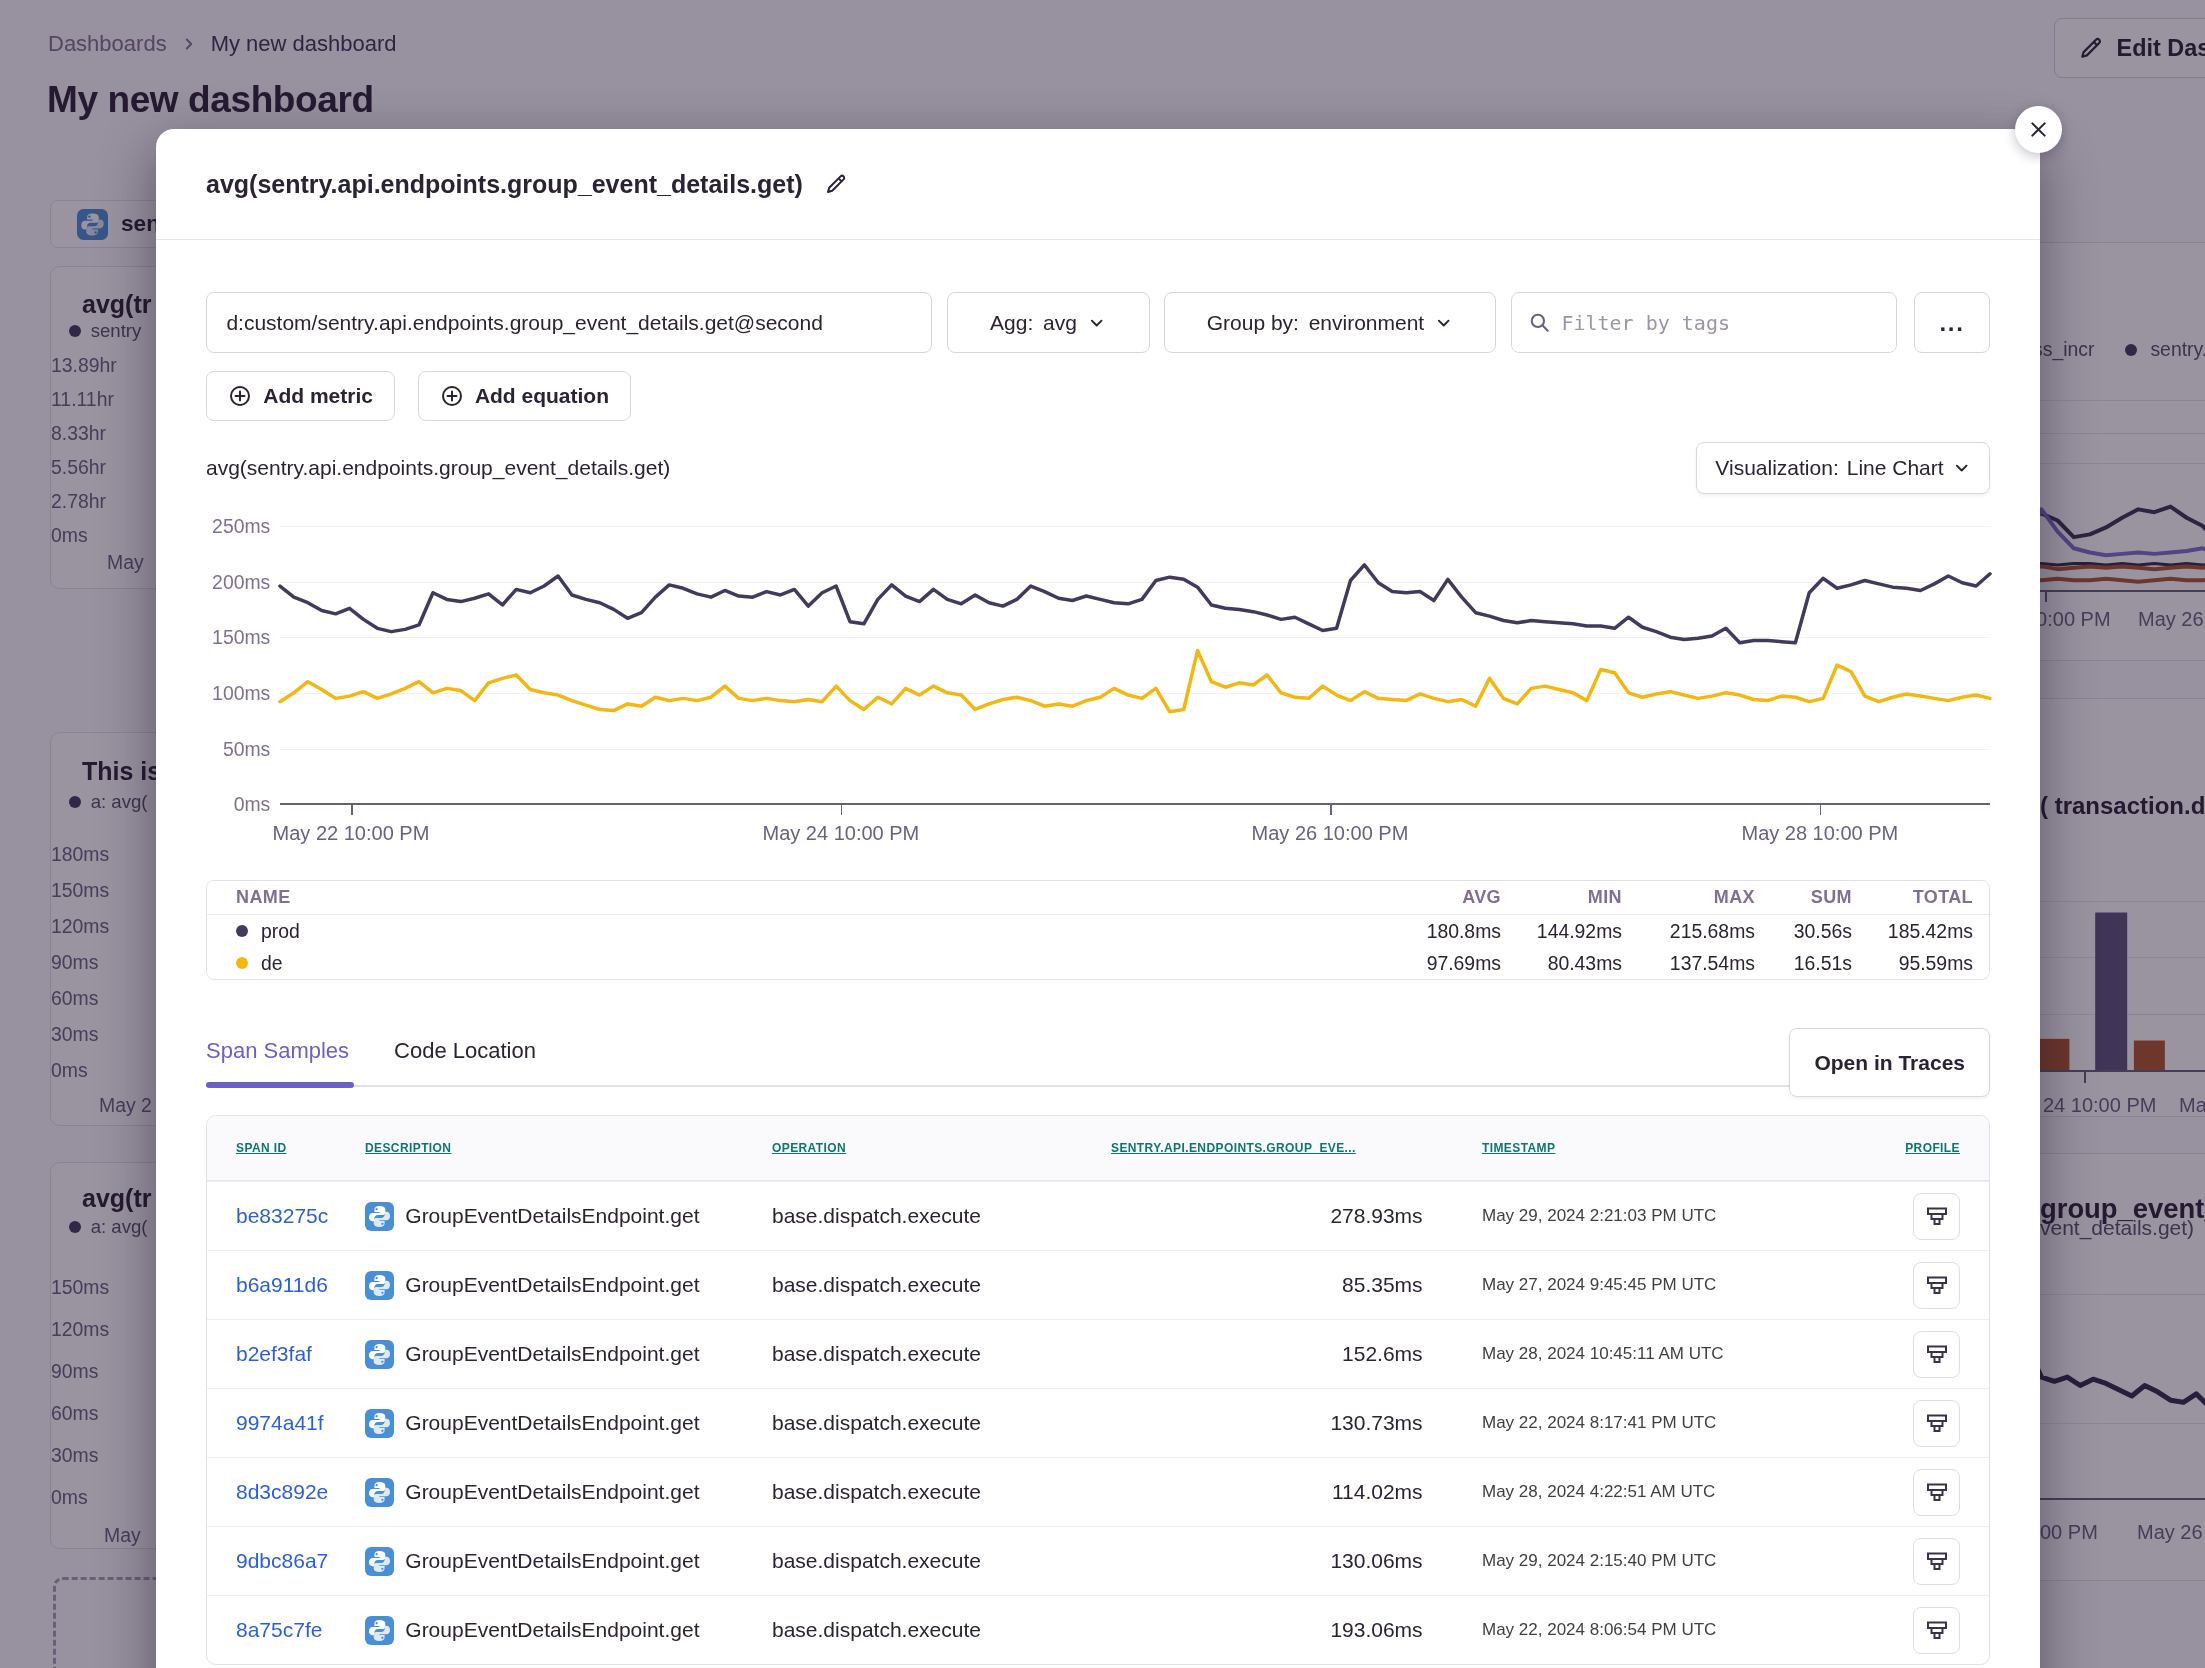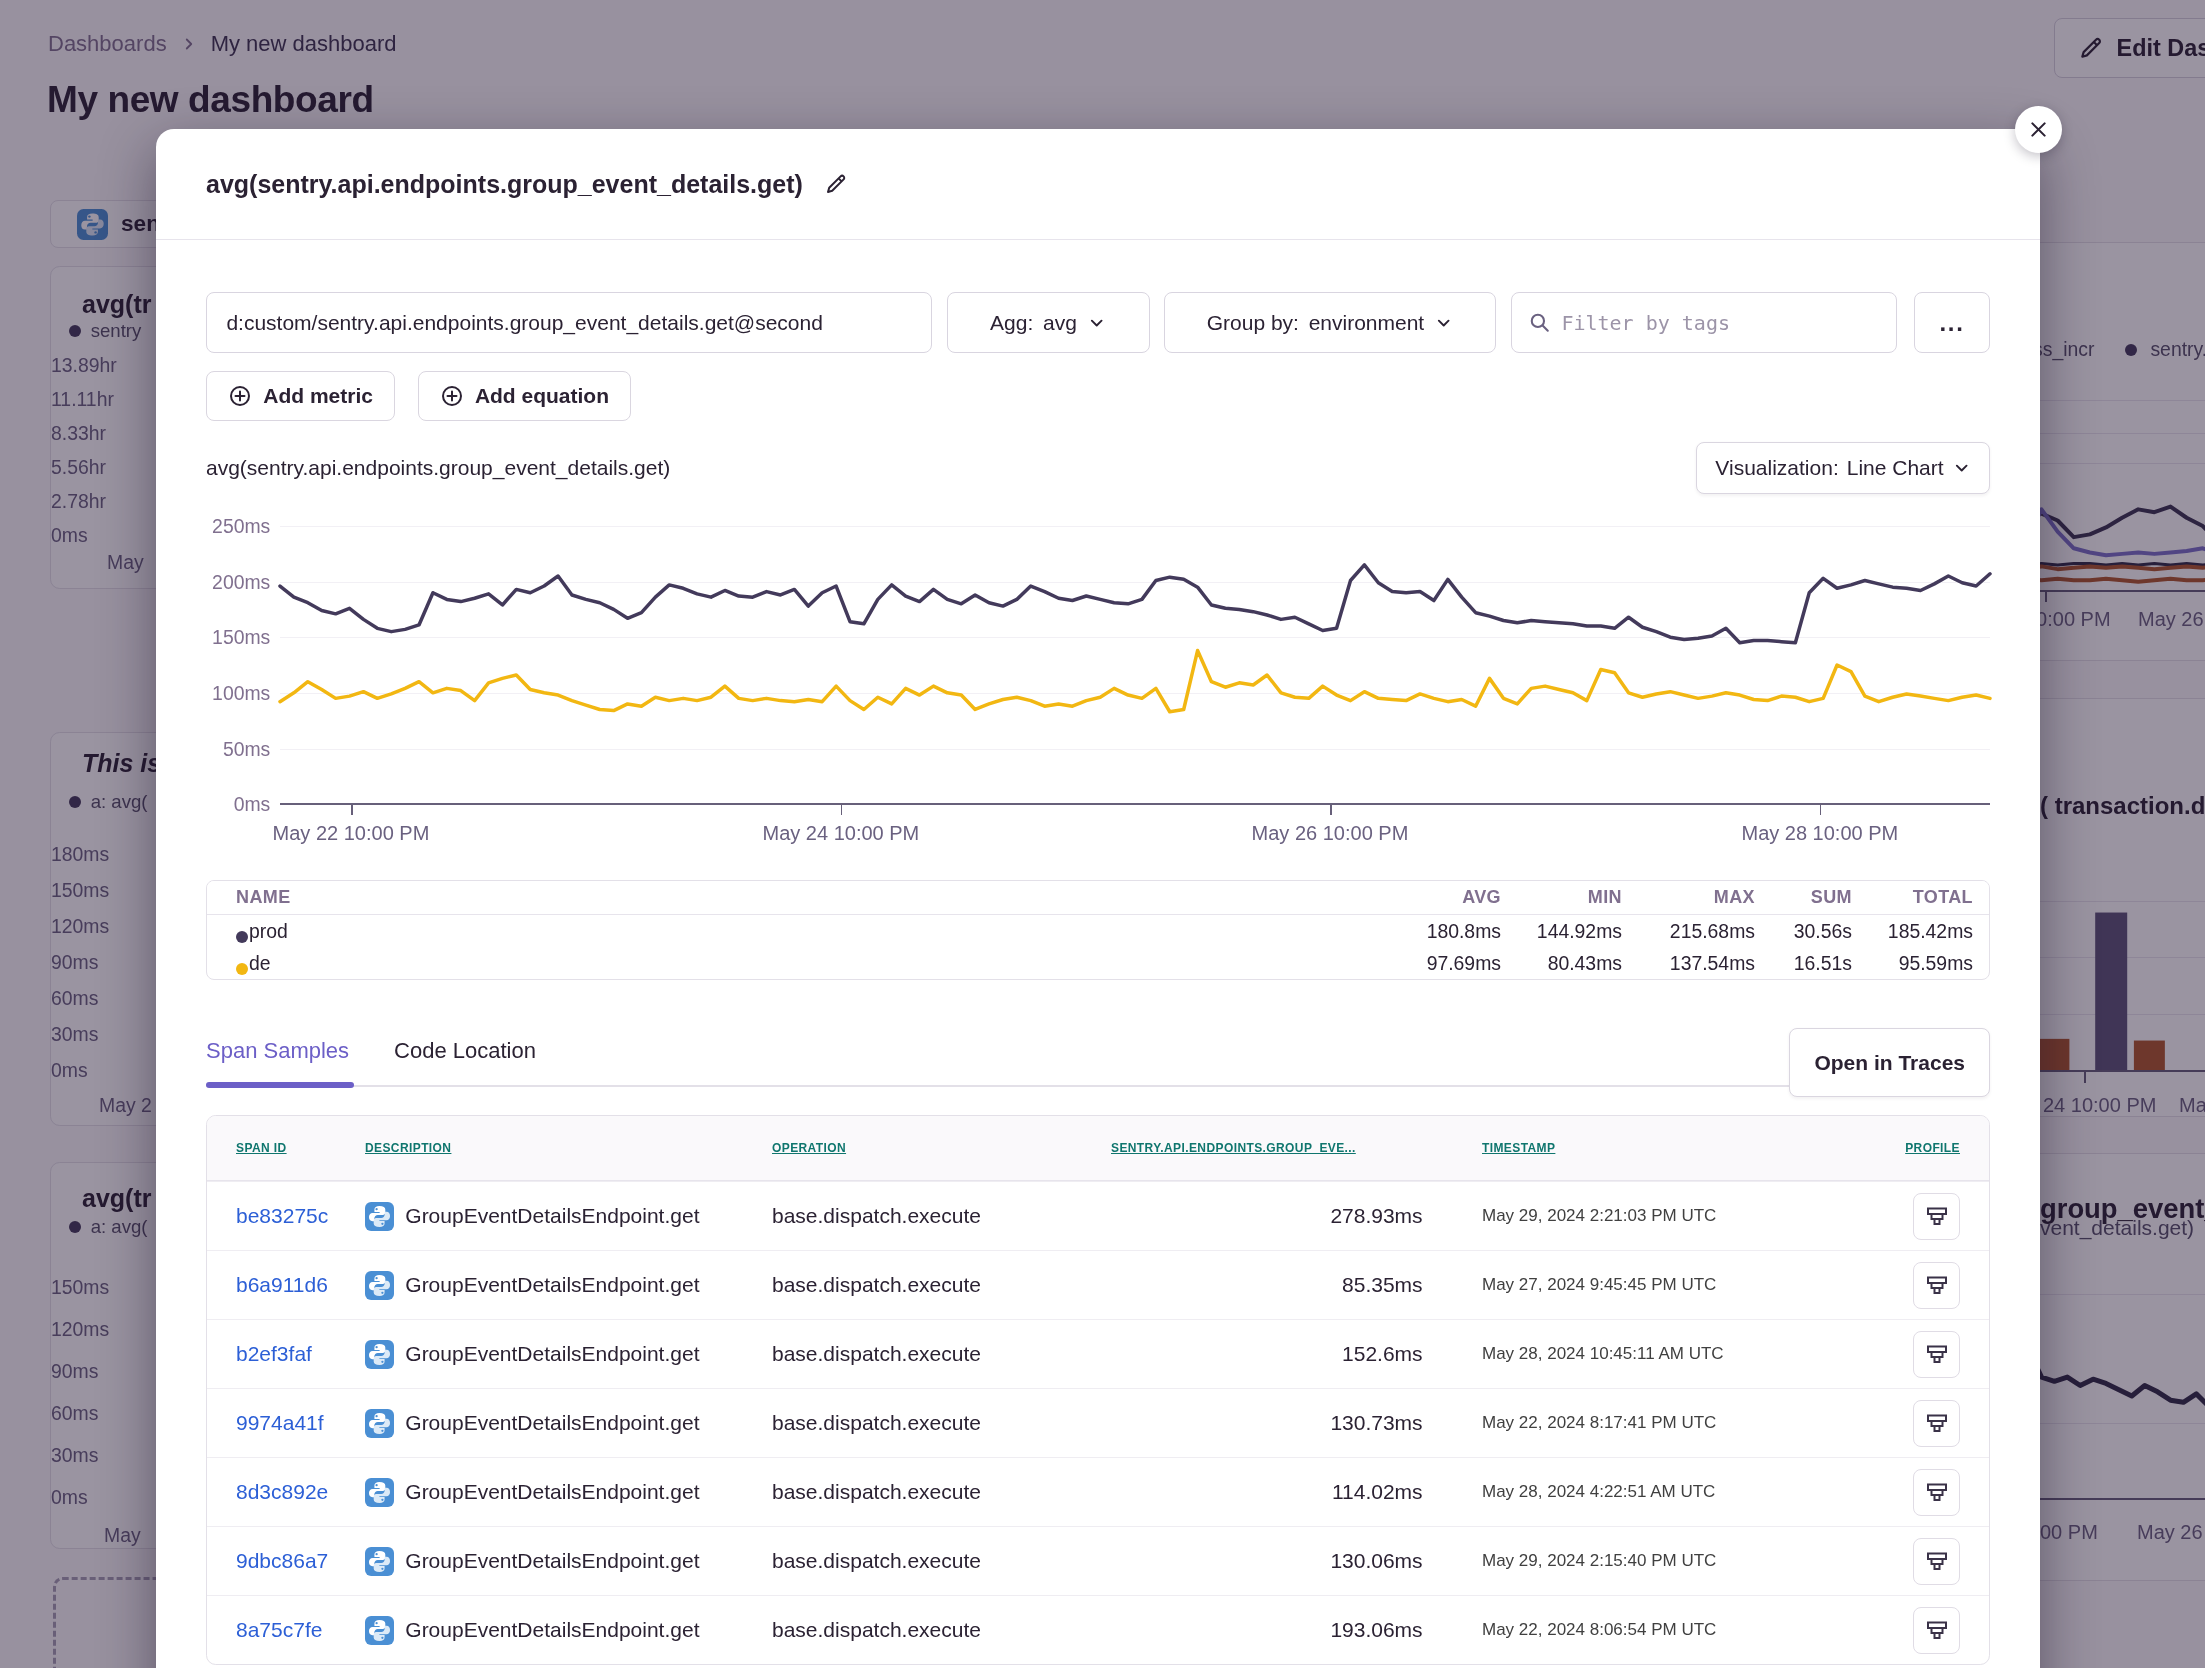--- a/index.html
+++ b/index.html
@@ -82,21 +82,21 @@
   .plot .tick { position:absolute; top:278px; width:1.6px; height:11.3px; background:#67607A; }
   .xlabels { position:relative; height:45px; }
   .xlabels span { position:absolute; top:18px; transform:translateX(-50%); font-size:20px; color:#6A6180; white-space:nowrap; }
 
   .sum-table { margin-top:31px; border:1.6px solid #E3E0E8; border-radius:8px; overflow:hidden; }
   .sum-row { display:grid; grid-template-columns:1fr 137px 121px 133px 97px 121px; align-items:center; padding:0 16px 0 29px; height:34px; }
   .sum-head { border-bottom:1.6px solid #E7E4EC; background:#fff; }
   .sum-row > div { text-align:right; font-size:19.4px; }
   .sum-row > div:first-child { text-align:left; }
   .sum-head > div { font-size:18px; font-weight:700; color:#80708F; letter-spacing:0.4px; }
-  .name-cell { display:flex; align-items:flex-end; gap:1px; font-size:19.4px; color:#2B2233; }
+  .name-cell { display:flex; align-items:center; gap:13px; font-size:19.4px; color:#2B2233; }
   .sum-body-row { height:32px; }
 
   .tabs-row { margin-top:58px; position:relative; height:77px; }
   .tabs { display:flex; gap:45px; font-size:22px; }
   .tab-active { color:#6C5FC7; font-weight:500; }
   .tab-inactive { color:#2B2233; cursor:pointer; }
   .tab-track { position:absolute; left:0; top:47px; width:1674px; height:2.4px; background:#E3E0E8; border-radius:1.6px; }
   .tab-ind { position:absolute; left:0; top:44px; width:148px; height:5.6px; background:#6C5FC7; border-radius:3.2px; }
   .traces-btn { position:absolute; right:0; top:-9.7px; height:69px; border:1.6px solid #DAD6E0; border-radius:8px; background:#fff; box-shadow:0 1.6px 3.2px rgba(43,34,51,.06); padding:0 24px; font-size:21px; font-weight:700; color:#2B2233; cursor:pointer; }
 
@@ -199,21 +199,21 @@
           <span>11.11hr</span>
           <span>8.33hr</span>
           <span>5.56hr</span>
           <span>2.78hr</span>
           <span>0ms</span>
       </div>
       <div class="bgw-xlabel" style="left:56px; top:284px;">May</div>
     </div>
 
     <div class="bg-card" style="left:50px; top:732px; width:565px; height:394px;">
-      <div class="bgw-title" style="top:16px;font-style:italic;">This is</div>
+      <div class="bgw-title" style="top:24px;">This is</div>
       <div class="bgw-legend" style="top:58px;">
         <span class="dot" style="background-color: rgb(67, 58, 91);"></span>
         <span>a: avg(</span>
       </div>
       <div class="bgw-ylabels" style="top:103px; line-height:36px;">
         <span>180ms</span>
           <span>150ms</span>
           <span>120ms</span>
           <span>90ms</span>
           <span>60ms</span>

